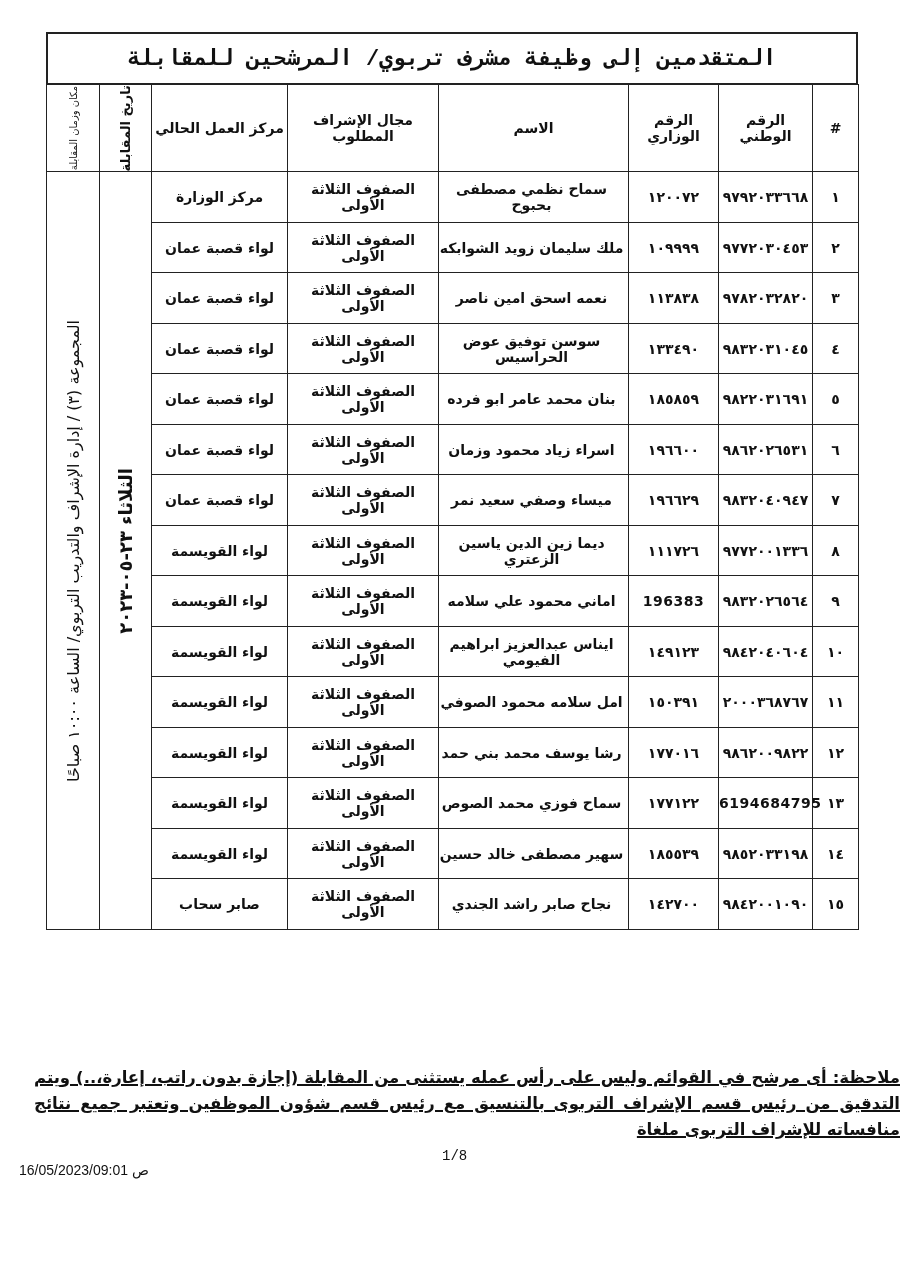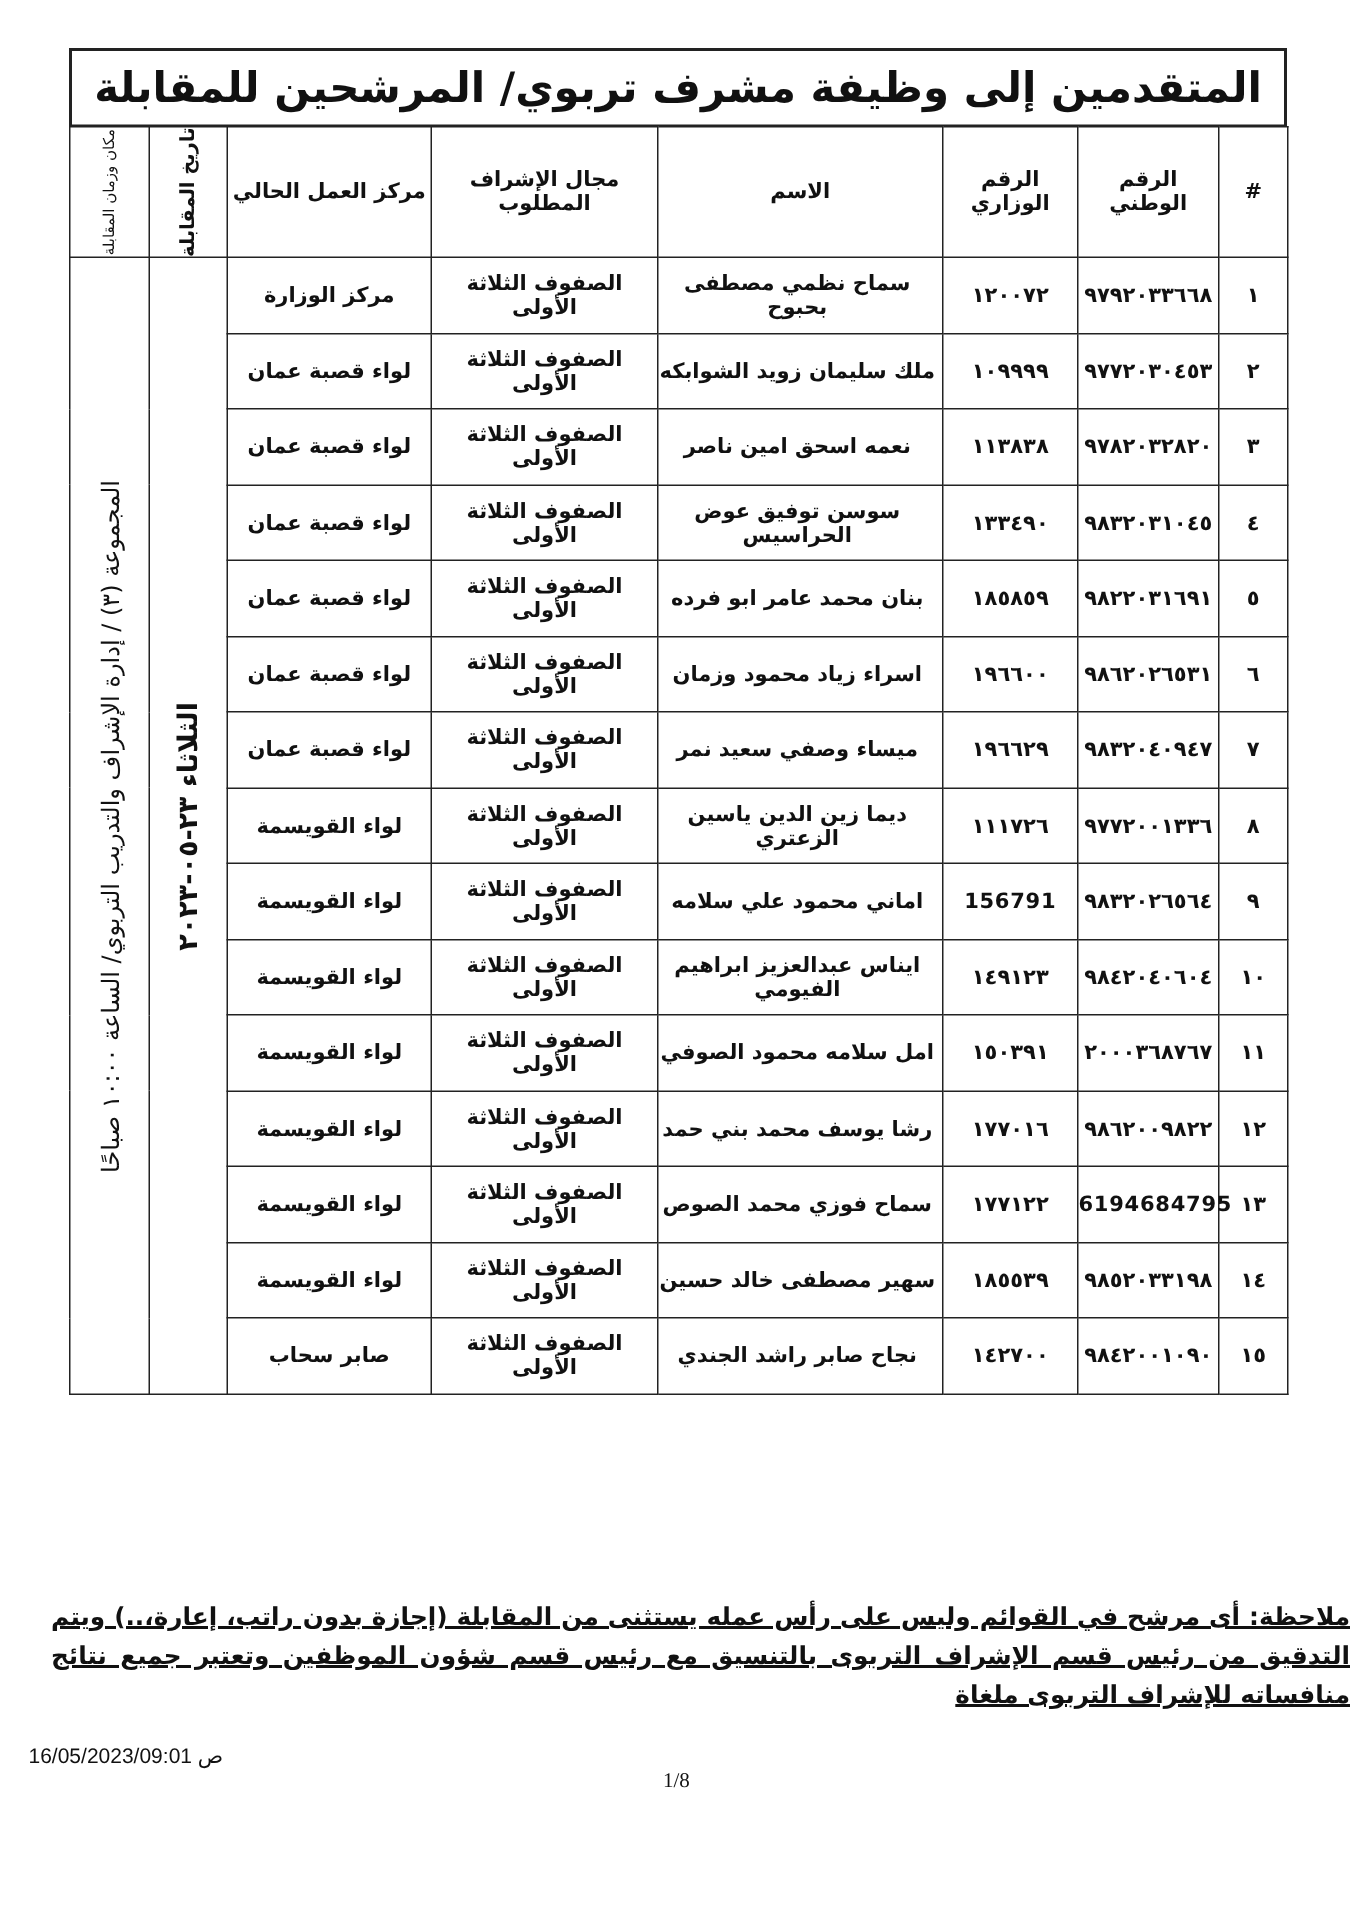--- a/index.html
+++ b/index.html
@@ -3,21 +3,21 @@
   <meta charset="utf-8">
   <style>
     html, body { margin: 0; padding: 0; background: #ffffff; }
     body { width: 900px; height: 1279px; position: relative; overflow: hidden;
            font-family: "DejaVu Sans", sans-serif; color: #111; }
     .page { position: absolute; left: 0; top: 0; width: 900px; height: 1279px; }
 
     .title-box { position: absolute; left: 46px; top: 32px; width: 812px; height: 52px;
                  border: 2px solid #222; border-bottom: 1.5px solid #222; box-sizing: border-box;
                  display: flex; align-items: center; justify-content: center; }
-    .title-box span { font-size: 28px; font-weight: bold; direction: rtl; }
+    .title-box span { font-size: 22px; font-weight: bold; direction: rtl; font-family: Liberation Mono, monospace; }
 
     table.grid { position: absolute; left: 46px; top: 84px; width: 812px;
                  border-collapse: collapse; table-layout: fixed; direction: ltr; }
     table.grid td, table.grid th { border: 1.5px solid #222; padding: 0; text-align: center;
                  vertical-align: middle; font-size: 14px; font-weight: bold; }
     table.grid th { height: 86px; font-size: 14px; }
     table.grid td { height: 49.5px; }
     .rtl { direction: rtl; }
     .name { text-align: right; padding-right: 4px !important; font-size: 13.5px; }
     .num { font-size: 14px; letter-spacing: 0.5px; }
@@ -25,22 +25,22 @@
     .vhead-small { font-size: 10px; font-weight: normal; }
     .vhead { font-size: 13px; }
     .vmerge1 { font-size: 16px; font-weight: normal; }
     .vmerge2 { font-size: 18px; font-weight: bold; }
 
     .note { position: absolute; left: 18px; top: 1065px; width: 866px; direction: rtl;
             text-align: justify; font-size: 16.5px; font-weight: bold; line-height: 26px; margin-left: 16px; }
     .note span { text-decoration: underline; text-decoration-thickness: 2px; }
     .footer-date { position: absolute; left: 19px; top: 1162px; font-size: 14px;
                    font-family: "Liberation Sans", sans-serif; text-align: right; }
-    .footer-page { position: absolute; left: 442px; top: 1180px; font-size: 14px;
-                   font-family: Liberation Serif, serif; }
+    .footer-page { position: absolute; left: 442px; top: 1148px; font-size: 14px;
+                   font-family: Liberation Mono, monospace; }
   </style>
 </head>
 <body>
 
 <div class="page">
 
   <div class="title-box">
     <span>المتقدمين إلى وظيفة مشرف تربوي/ المرشحين للمقابلة</span>
   </div>
 
@@ -139,21 +139,21 @@
           <td class="rtl">الصفوف الثلاثة الأولى</td>
           <td class="rtl name">ديما زين الدين ياسين الزعتري</td>
           <td class="num">١١١٧٢٦</td>
           <td class="num">٩٧٧٢٠٠١٣٣٦</td>
           <td class="num">٨</td>
         </tr>
         <tr>
           <td class="rtl">لواء القويسمة</td>
           <td class="rtl">الصفوف الثلاثة الأولى</td>
           <td class="rtl name">اماني محمود علي سلامه</td>
-          <td class="num">156791</td>
+          <td class="num">196383</td>
           <td class="num">٩٨٣٢٠٢٦٥٦٤</td>
           <td class="num">٩</td>
         </tr>
         <tr>
           <td class="rtl">لواء القويسمة</td>
           <td class="rtl">الصفوف الثلاثة الأولى</td>
           <td class="rtl name">ايناس عبدالعزيز ابراهيم الفيومي</td>
           <td class="num">١٤٩١٢٣</td>
           <td class="num">٩٨٤٢٠٤٠٦٠٤</td>
           <td class="num">١٠</td>

